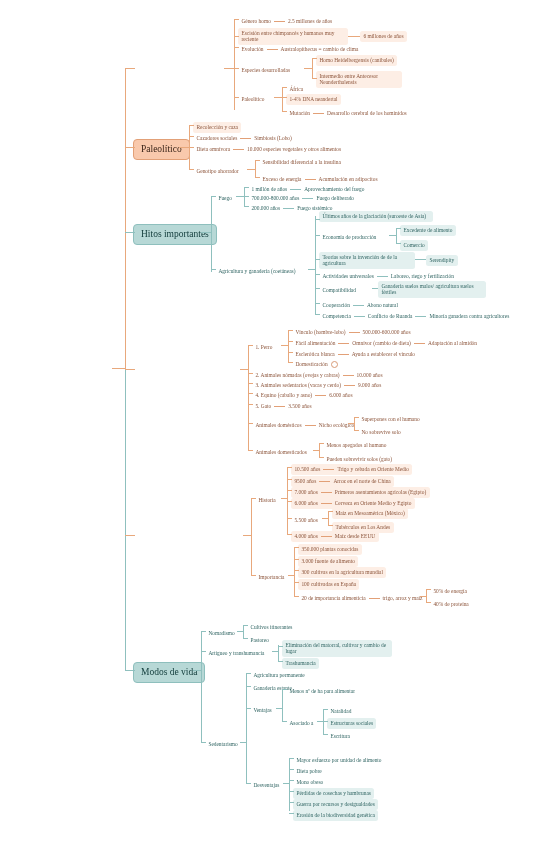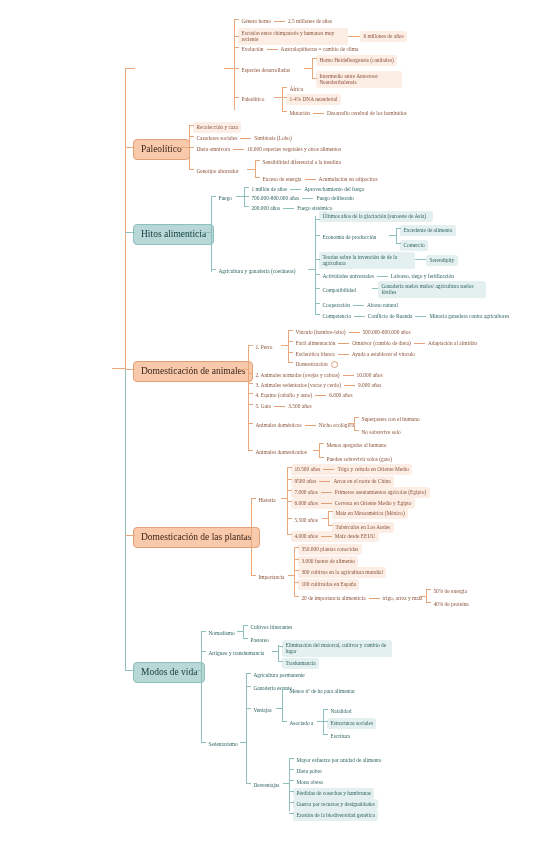--- a/index.html
+++ b/index.html
@@ -142,21 +142,21 @@
   <div class="ln hl" style="left:189px;top:169px;width:5px;"></div>
   <div class="ln hl" style="left:247px;top:169px;width:8px;"></div>
   <div class="ln vl" style="left:255px;top:160px;height:18px;"></div>
   <div class="node leaf plain-o" style="left:259px;top:157px;">Sensibilidad diferencial a la insulina</div>
   <div class="ln hl" style="left:255px;top:160px;width:5px;"></div>
   <div class="node leaf plain-o" style="left:259px;top:174px;">
     <span>Exceso de energía</span><span class="dash"></span><span>Acumulación en adipocitos</span>
   </div>
   <div class="ln hl" style="left:255px;top:177px;width:5px;"></div>
 
-  <div class="node mainb teal" style="left:133px;top:224px;">Hitos alimenticia</div>
+  <div class="node mainb teal" style="left:133px;top:224px;">Hitos importantes</div>
   <div class="ln hl t" style="left:125px;top:232px;width:10px;"></div>
   <div class="ln hl t" style="left:201px;top:232px;width:10px;"></div>
   <div class="ln vl t" style="left:211px;top:196px;height:76px;"></div>
 
   <div class="node leaf plain-t" style="left:215px;top:193px;">Fuego</div>
   <div class="ln hl t" style="left:211px;top:196px;width:5px;"></div>
   <div class="ln hl t" style="left:236px;top:196px;width:8px;"></div>
   <div class="ln vl t" style="left:244px;top:187px;height:20px;"></div>
   <div class="node leaf plain-t" style="left:248px;top:184px;">
     <span>1 millón de años</span><span class="dash t"></span><span>Aprovechamiento del fuego</span>
@@ -206,21 +206,20 @@
   <div class="node leaf plain-t" style="left:319px;top:300px;">
     <span>Cooperación</span><span class="dash t"></span><span>Abono natural</span>
   </div>
   <div class="ln hl t" style="left:315px;top:303px;width:5px;"></div>
 
   <div class="node leaf plain-t" style="left:319px;top:311px;">
     <span>Competencia</span><span class="dash t"></span><span>Conflicto de Ruanda</span><span class="dash t"></span><span>Minoría ganadera contra agricultores</span>
   </div>
   <div class="ln hl t" style="left:315px;top:314px;width:5px;"></div>
 
-  <div class="node mainb orange" style="left:133px;top:361px;">Domesticación de animales</div>
   <div class="ln hl" style="left:125px;top:369px;width:10px;"></div>
   <div class="ln hl" style="left:240px;top:369px;width:8px;"></div>
   <div class="ln vl" style="left:248px;top:345px;height:105px;"></div>
 
   <div class="node leaf plain-o" style="left:252px;top:342px;">1. Perro</div>
   <div class="ln hl" style="left:248px;top:345px;width:5px;"></div>
   <div class="ln hl" style="left:281px;top:345px;width:7px;"></div>
   <div class="ln vl" style="left:288px;top:330px;height:32px;"></div>
   <div class="node leaf plain-o" style="left:292px;top:327px;">
     <span>Vínculo (hombre-lobo)</span><span class="dash"></span><span>500.000-600.000 años</span>
@@ -272,21 +271,20 @@
 
   <div class="node leaf plain-o" style="left:252px;top:447px;">Animales domesticados</div>
   <div class="ln hl" style="left:248px;top:450px;width:5px;"></div>
   <div class="ln hl" style="left:313px;top:450px;width:6px;"></div>
   <div class="ln vl" style="left:319px;top:443px;height:15px;"></div>
   <div class="node leaf plain-o" style="left:323px;top:440px;">Menos apegados al humano</div>
   <div class="ln hl" style="left:319px;top:443px;width:5px;"></div>
   <div class="node leaf plain-o" style="left:323px;top:454px;">Pueden sobrevivir solos (gato)</div>
   <div class="ln hl" style="left:319px;top:457px;width:5px;"></div>
 
-  <div class="node mainb orange" style="left:133px;top:527px;">Domesticación de las plantas</div>
   <div class="ln hl" style="left:125px;top:535px;width:10px;"></div>
   <div class="ln hl" style="left:243px;top:535px;width:8px;"></div>
   <div class="ln vl" style="left:251px;top:498px;height:78px;"></div>
 
   <div class="node leaf plain-o" style="left:255px;top:495px;">Historia</div>
   <div class="ln hl" style="left:251px;top:498px;width:5px;"></div>
   <div class="ln hl" style="left:281px;top:498px;width:6px;"></div>
   <div class="ln vl" style="left:287px;top:467px;height:68px;"></div>
 
   <div class="node leaf orange" style="left:291px;top:464px;">

